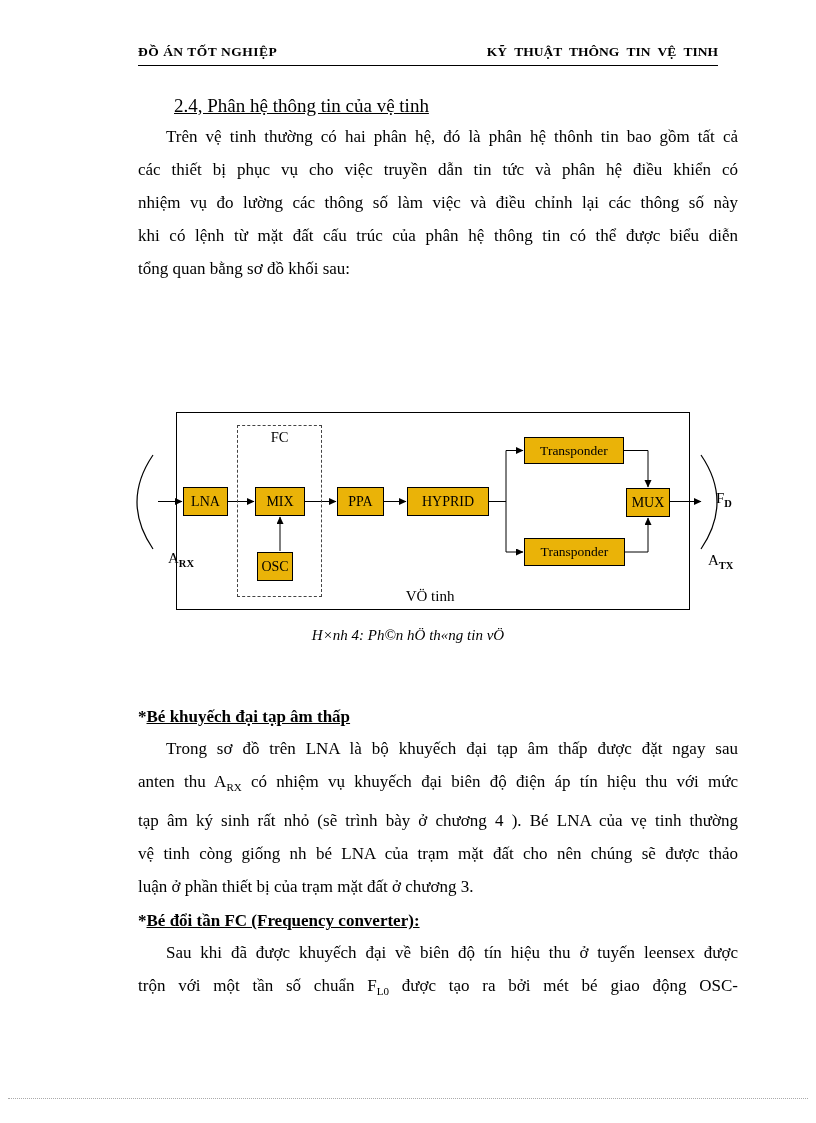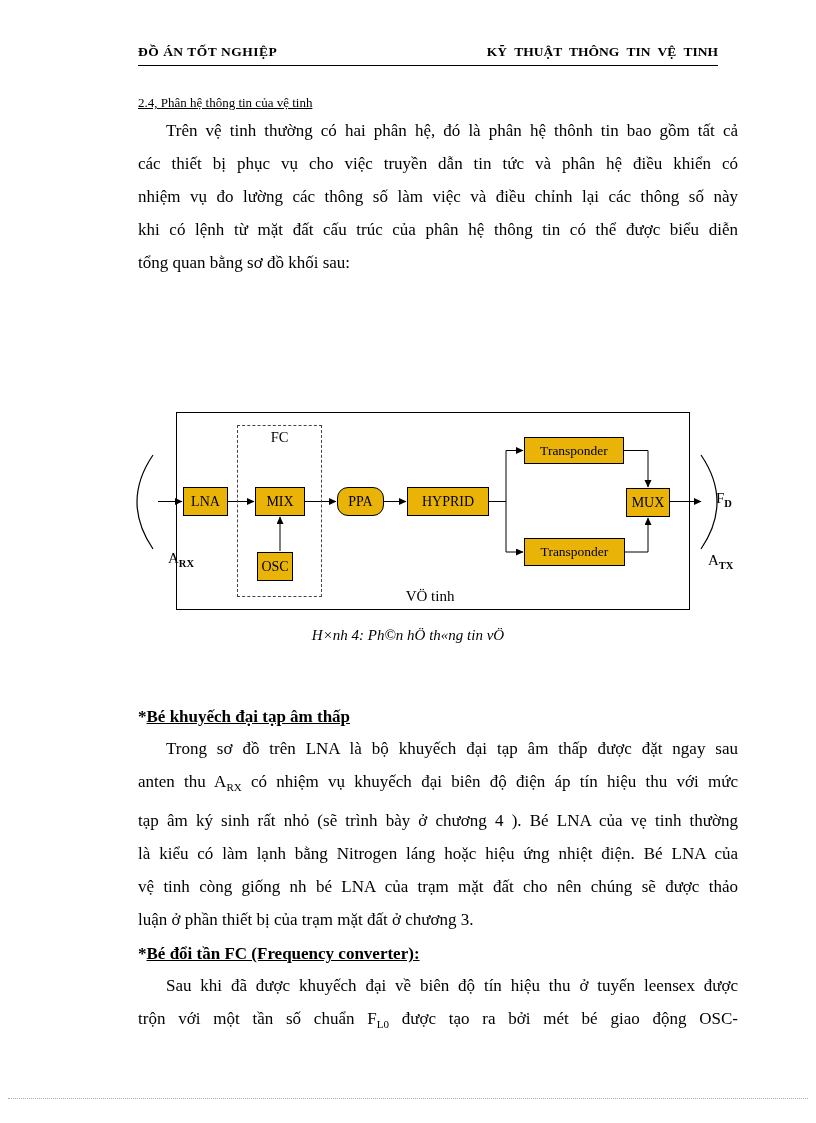--- a/index.html
+++ b/index.html
@@ -14,41 +14,41 @@
     position:absolute; left:138px; top:44px; width:580px;
     display:flex; justify-content:space-between; align-items:flex-start;
     border-bottom:1.5px solid #000; padding-bottom:5px;
     font-size:13.5px; font-weight:bold;
   }
   .header .right { word-spacing:4px; }
   .header .left { letter-spacing:0.5px; }
   
   .content1 { position:absolute; left:138px; top:95px; width:600px; }
   .section-heading {
-    font-size:13px; text-decoration:underline; margin-bottom:3px;
+    font-size:19px; text-decoration:underline; margin-bottom:3px;margin-left:36px;
   }
   .para { font-size:17px; }
   .jline { line-height:33px; text-align:justify; text-align-last:justify; white-space:nowrap; }
   .jline.first { padding-left:28px; }
   .jline.lastline { text-align-last:left; }
   sub.txt-sub { font-size:11px; }
   
   .diagram { position:absolute; left:0; top:405px; width:816px; height:250px; }
   .diagram svg.connectors { position:absolute; left:0; top:0; }
   .outer-box { position:absolute; left:176px; top:7px; width:514px; height:198px; border:1px solid #000; }
   .fc-box { position:absolute; left:237px; top:20px; width:85px; height:172px; border:1px dashed #444; }
   .box {
     position:absolute; border:1px solid #000; background:#eab308;
     display:flex; align-items:center; justify-content:center;
     font-size:14px;
   }
   .b-lna { left:183px; top:82px; width:45px; height:29px; }
   .b-mix { left:255px; top:82px; width:50px; height:29px; }
   .b-osc { left:257px; top:147px; width:36px; height:29px; }
-  .b-ppa { left:337px; top:82px; width:47px; height:29px;border-radius:11px; }
+  .b-ppa { left:337px; top:82px; width:47px; height:29px; }
   .b-hyprid { left:407px; top:82px; width:82px; height:29px; }
   .b-trtop { left:524px; top:32px; width:100px; height:27px; font-size:13.5px; }
   .b-trbot { left:524px; top:133px; width:101px; height:28px; font-size:13.5px; }
   .b-mux { left:626px; top:83px; width:44px; height:29px; }
   .dlabel { position:absolute; font-size:15px; background:transparent; }
   .dlabel sub { font-size:10.5px; font-weight:bold; }
   .l-fc { left:237px; top:24px; width:85px; text-align:center; font-size:14.5px; }
   .l-fd { left:716px; top:85px; }
   .l-arx { left:120px; top:145px;margin-left:48px; }
   .l-atx { left:708px; top:147px; }
@@ -132,21 +132,20 @@
   </div>
 
   <div class="caption">H×nh 4: Ph©n hÖ th«ng tin vÖ</div>
 
   <div class="content2">
     <div class="h-bold"><span>*</span><span class="u">Bé khuyếch đại tạp âm thấp</span></div>
     <div class="para">
       <div class="jline first">Trong sơ đồ trên LNA là bộ khuyếch đại tạp âm thấp được đặt ngay sau</div>
       <div class="jline"><span>anten thu A</span><sub class="txt-sub">RX</sub><span> có nhiệm vụ khuyếch đại biên độ điện áp tín hiệu thu với mức</span></div>
       <div class="jline">tạp âm ký sinh rất nhỏ (sẽ trình bày ở chương 4 ). Bé LNA của vẹ tinh thường</div>
-      <div class="jline">là kiểu có làm lạnh bằng Nitrogen láng hoặc hiệu ứng nhiệt điện. Bé LNA của</div>
       <div class="jline">vệ tinh còng giống nh bé LNA của trạm mặt đất cho nên chúng sẽ được thảo</div>
       <div class="jline lastline">luận ở phần thiết bị của trạm mặt đất ở chương 3.</div>
     </div>
     <div class="h-bold h-fc"><span>*</span><span class="u">Bé đổi tần FC (Frequency converter):</span></div>
     <div class="para">
       <div class="jline first">Sau khi đã được khuyếch đại về biên độ tín hiệu thu ở tuyến leensex được</div>
       <div class="jline"><span>trộn với một tần số chuẩn F</span><sub class="txt-sub">L0</sub><span> được tạo ra bởi mét bé giao động OSC-</span></div>
     </div>
   </div>
 

